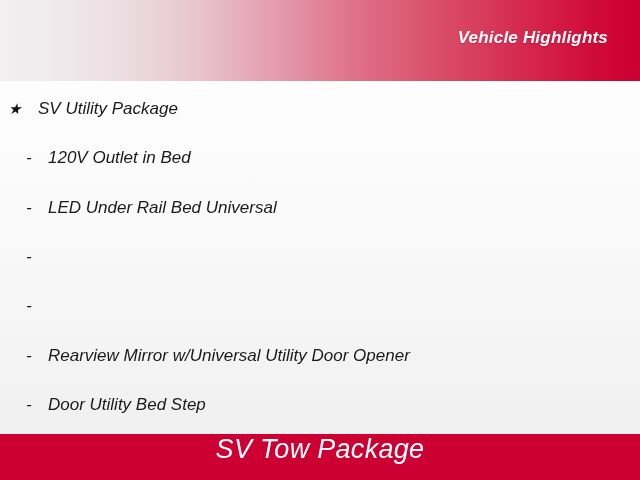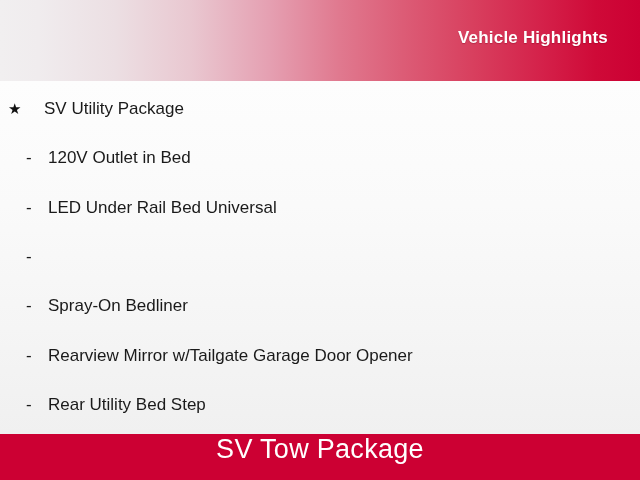--- a/index.html
+++ b/index.html
@@ -12,20 +12,21 @@
   body {
     font-family: "Liberation Sans", sans-serif;
   }
 
   #slide {
     position: relative;
     width: 640px;
     height: 480px;
     overflow: hidden;
     background: #8b5cf6;
+    font-style: italic;
   }
 
   
   .header-band {
     position: absolute;
     left: 0;
     top: 0;
     width: 640px;
     height: 81px;
     background: linear-gradient(
@@ -122,21 +123,21 @@
   }
 
   .highlight-label {
     font-size: 17px;
     line-height: 1;
     color: #1a1a1a;
     white-space: nowrap;
   }
 
   .highlight-label.main {
-    margin-left: 16px;
+    margin-left: 10px;
   }
 
   .highlight-label.sub {
     margin-left: 10px;
   }
 
   
   .footer-band {
     position: absolute;
     left: 0;
@@ -183,31 +184,30 @@
         <span class="dash-bullet">-</span>
         <span class="highlight-label sub">LED Under Rail Bed Universal</span>
       </li>
 
       <li class="highlight-row row-3">
         <span class="dash-bullet">-</span>
       </li>
 
       <li class="highlight-row row-4">
         <span class="dash-bullet">-</span>
-        <span class="highlight-label sub">Spray-On Bedliner</span>
       </li>
 
       <li class="highlight-row row-5">
         <span class="dash-bullet">-</span>
-        <span class="highlight-label sub">Rearview Mirror w/Tailgate Garage Door Opener</span>
+        <span class="highlight-label sub">Rearview Mirror w/Universal Utility Door Opener</span>
       </li>
 
       <li class="highlight-row row-6">
         <span class="dash-bullet">-</span>
-        <span class="highlight-label sub">Rear Utility Bed Step</span>
+        <span class="highlight-label sub">Door Utility Bed Step</span>
       </li>
 
     </ul>
   </div>
 
   <div class="footer-band">
     <div class="footer-title">SV Tow Package</div>
   </div>
 
 </div>

